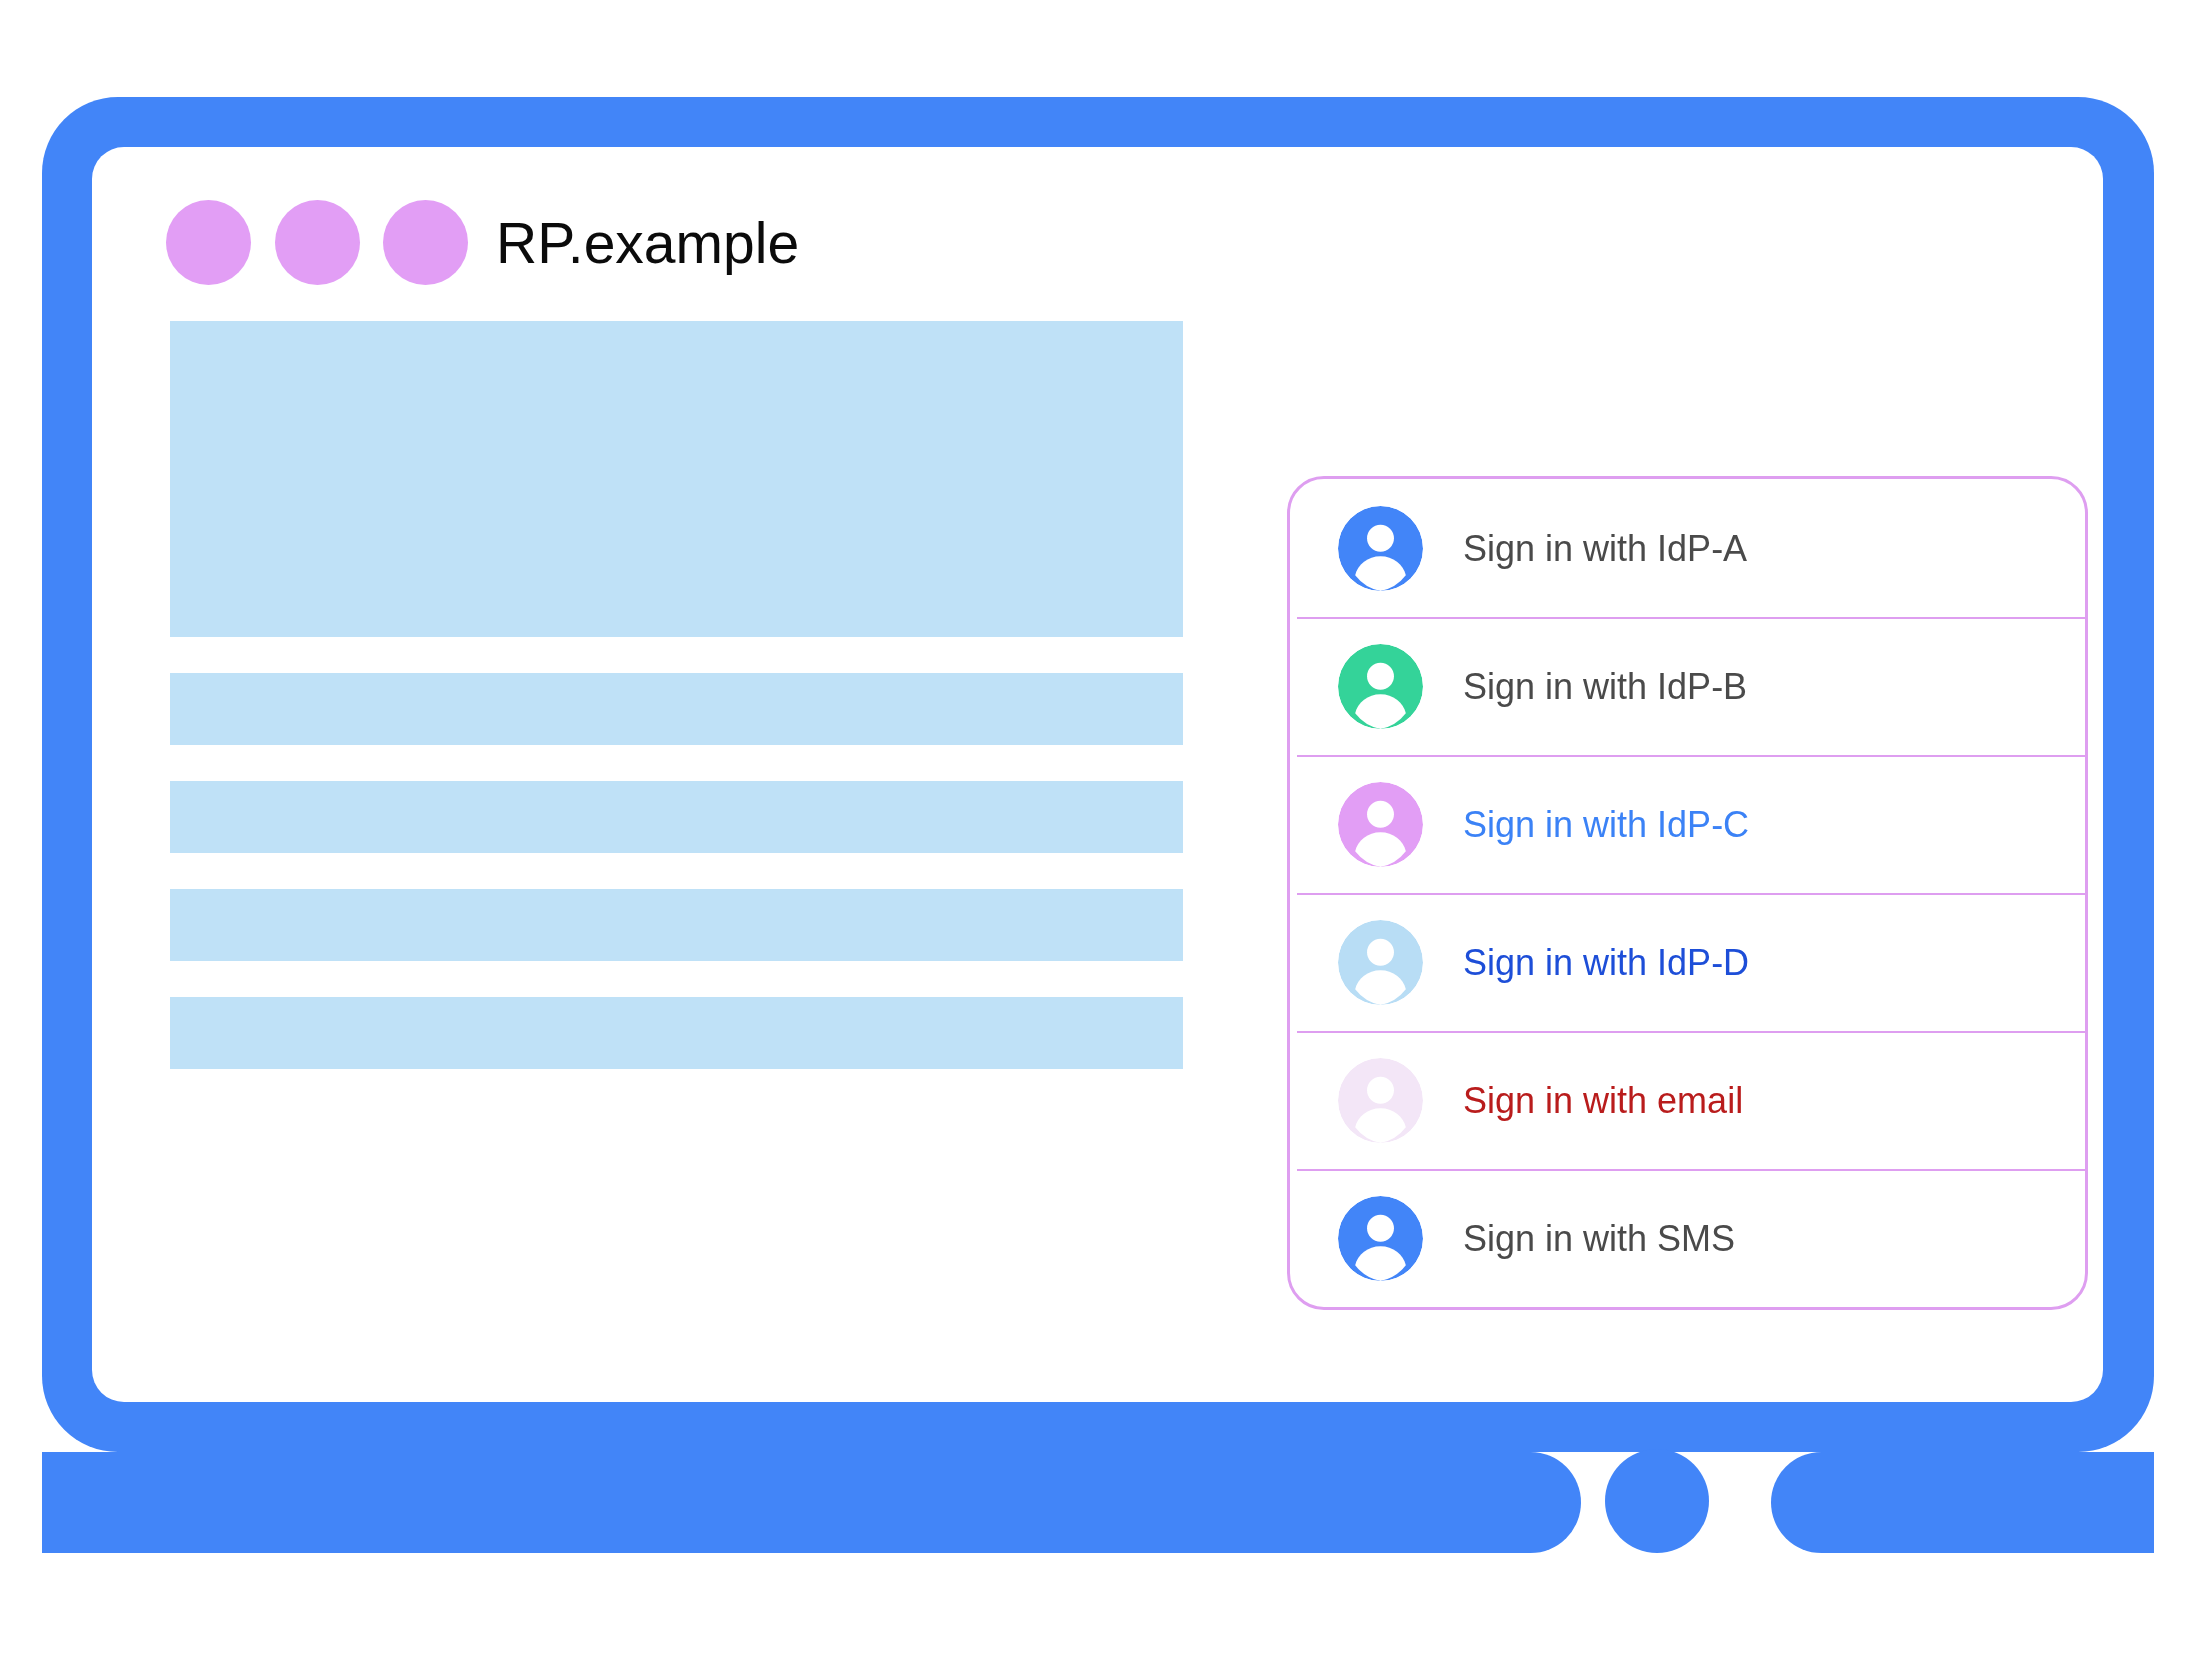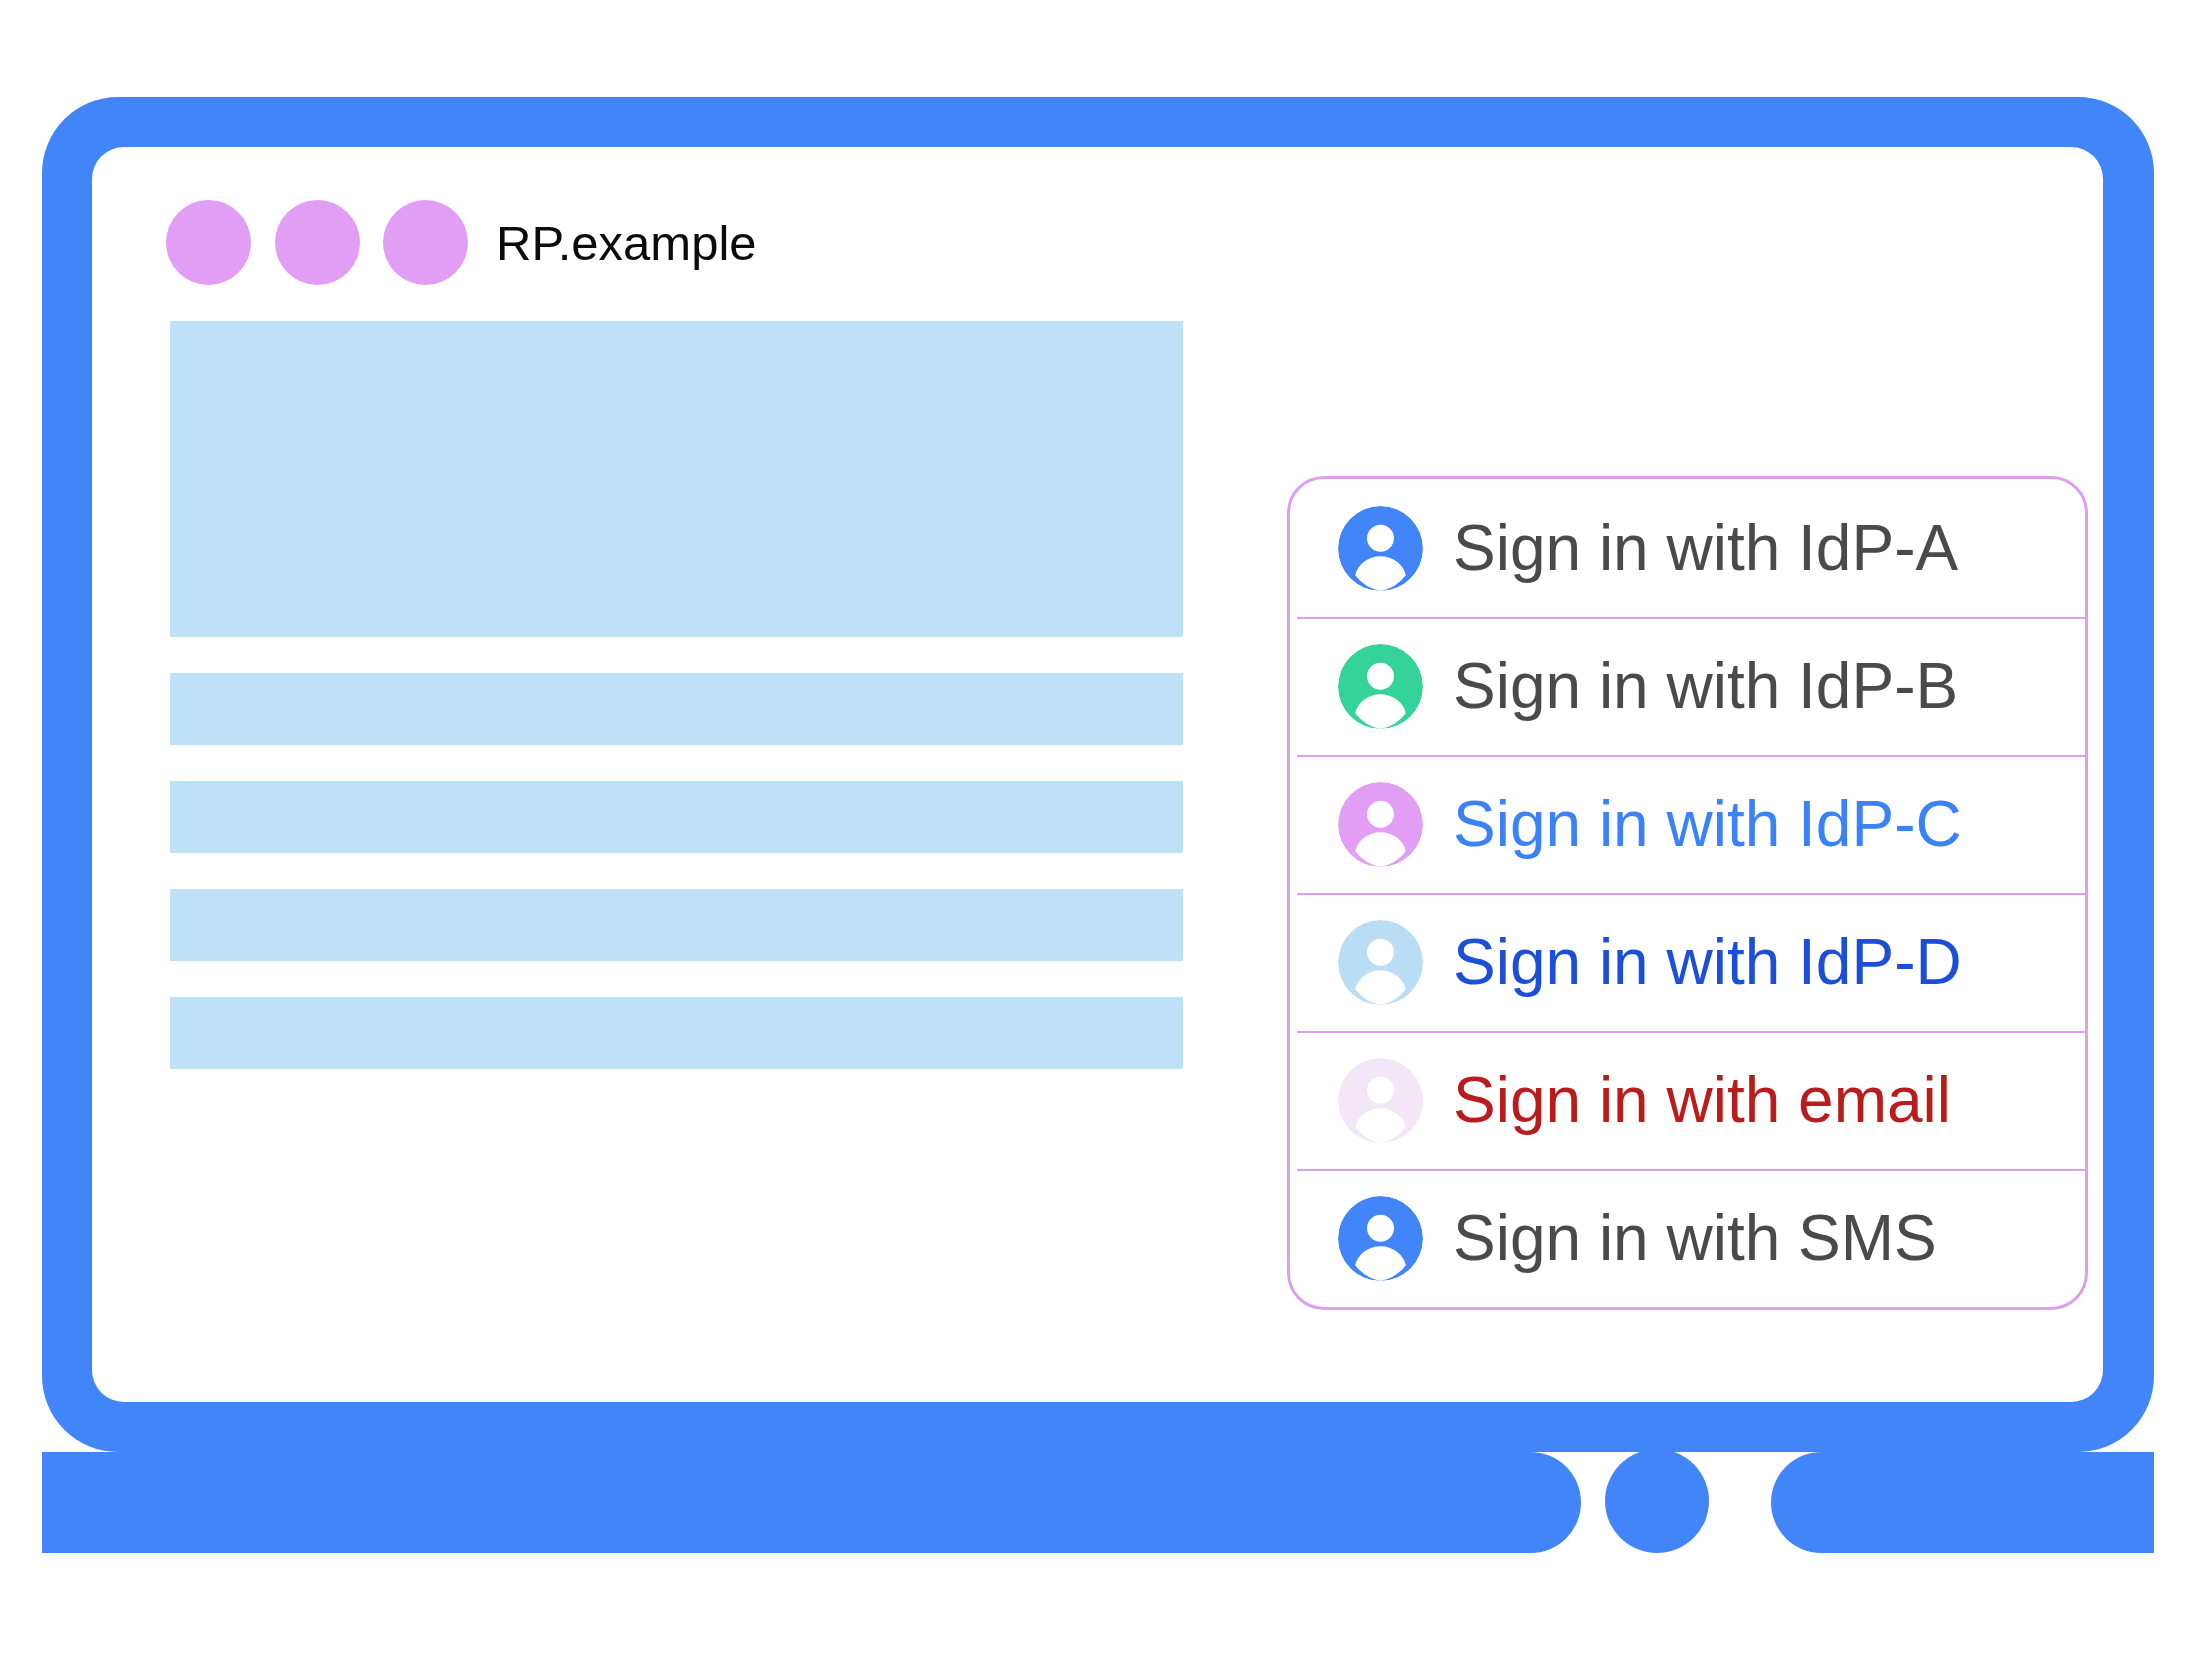--- a/index.html
+++ b/index.html
@@ -87,21 +87,21 @@
     border-radius: 50%;
     background: #e29ef5;
   }
   .dot-1 { left: 74px; }
   .dot-2 { left: 183px; }
   .dot-3 { left: 291px; }
   #site-title {
     position: absolute;
     left: 404px;
     top: 60px;
-    font-size: 49px;
+    font-size: 57px;
     line-height: 72px;
     color: #0b0b0b;
     white-space: nowrap;
   }
 
   
   #content-skeleton {
     position: absolute;
     left: 78px;
     top: 174px;
@@ -144,22 +144,22 @@
     background: #de9ef0;
   }
   .avatar {
     flex: 0 0 auto;
     width: 85px;
     height: 85px;
     border-radius: 50%;
     display: block;
   }
   .row-label {
-    margin-left: 30px;
-    font-size: 64px;
+    margin-left: 40px;
+    font-size: 36px;
     line-height: 53px;
     color: #4a4a4a;
     white-space: nowrap;
   }
 </style>
 </head>
 <body>
 
 <div id="device-frame">
 

